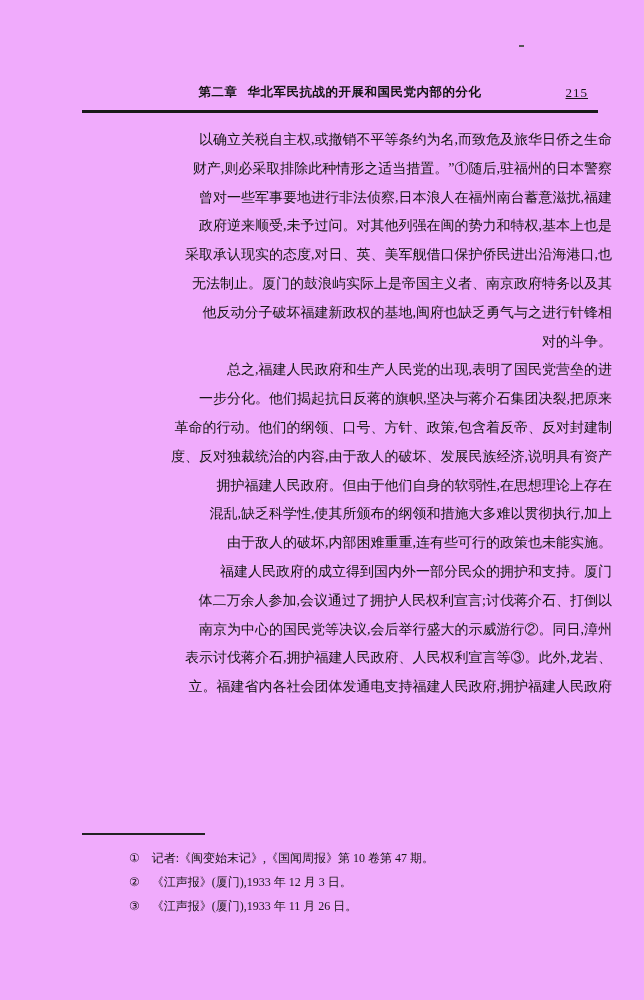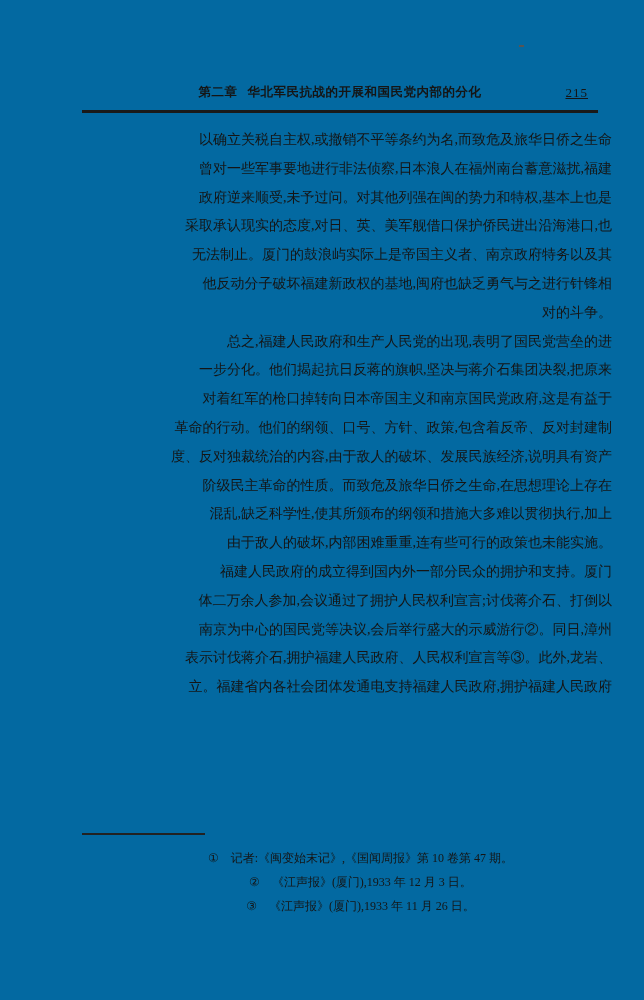--- a/index.html
+++ b/index.html
@@ -4,21 +4,21 @@
 <style>
   html, body {
     margin: 0;
     padding: 0;
     background: #ffffff;
   }
   .page {
     position: relative;
     width: 644px;
     height: 1000px;
-    background: #0369a1;
+    background: #f0abfc;
     overflow: hidden;
     font-family: "Liberation Serif", "DejaVu Serif", serif;
     color: #151515;
   }
   .scan-artifact {
     position: absolute;
     left: 519px;
     top: 45px;
     width: 5px;
     height: 2px;
@@ -81,24 +81,23 @@
   .footnote-rule {
     position: absolute;
     left: 82px;
     top: 833px;
     width: 123px;
     height: 2px;
     background: #222;
   }
   .footnotes {
     position: absolute;
-    left: 87px;
+    left: 98px;
     top: 846px;
     width: 516px;
-    text-align: center;
   }
   .footnote {
     height: 24px;
     line-height: 24px;
     font-size: 12px;
     white-space: nowrap;
     padding-left: 31px;
   }
   .fn-marker {
     display: inline-block;
@@ -116,32 +115,32 @@
     <div class="running-title">
       <span class="chapter">第二章</span><span>华北军民抗战的开展和国民党内部的分化</span>
     </div>
     <div class="page-number">215</div>
   </div>
 
   <div class="header-rule"></div>
 
   <div class="body-text">
     <div class="line">以确立关税自主权,或撤销不平等条约为名,而致危及旅华日侨之生命</div>
+    <div class="line">财产,则必采取排除此种情形之适当措置。”①随后,驻福州的日本警察</div>
     <div class="line">曾对一些军事要地进行非法侦察,日本浪人在福州南台蓄意滋扰,福建</div>
     <div class="line">政府逆来顺受,未予过问。对其他列强在闽的势力和特权,基本上也是</div>
     <div class="line">采取承认现实的态度,对日、英、美军舰借口保护侨民进出沿海港口,也</div>
     <div class="line">无法制止。厦门的鼓浪屿实际上是帝国主义者、南京政府特务以及其</div>
     <div class="line">他反动分子破坏福建新政权的基地,闽府也缺乏勇气与之进行针锋相</div>
     <div class="line">对的斗争。</div>
     <div class="line indent">总之,福建人民政府和生产人民党的出现,表明了国民党营垒的进</div>
     <div class="line">一步分化。他们揭起抗日反蒋的旗帜,坚决与蒋介石集团决裂,把原来</div>
-    <div class="line">对着红军的枪口掉转向日本帝国主义和南京国民党政府,这是有益于</div>
     <div class="line">革命的行动。他们的纲领、口号、方针、政策,包含着反帝、反对封建制</div>
     <div class="line">度、反对独裁统治的内容,由于敌人的破坏、发展民族经济,说明具有资产</div>
-    <div class="line">阶级民主革命的性质。而致危及旅华日侨之生命,在思想理论上存在</div>
+    <div class="line">拥护福建人民政府。但由于他们自身的软弱性,在思想理论上存在</div>
     <div class="line">混乱,缺乏科学性,使其所颁布的纲领和措施大多难以贯彻执行,加上</div>
     <div class="line">由于敌人的破坏,内部困难重重,连有些可行的政策也未能实施。</div>
     <div class="line indent">福建人民政府的成立得到国内外一部分民众的拥护和支持。厦门</div>
     <div class="line">体二万余人参加,会议通过了拥护人民权利宣言;讨伐蒋介石、打倒以</div>
     <div class="line">南京为中心的国民党等决议,会后举行盛大的示威游行②。同日,漳州</div>
     <div class="line">表示讨伐蒋介石,拥护福建人民政府、人民权利宣言等③。此外,龙岩、</div>
     <div class="line">立。福建省内各社会团体发通电支持福建人民政府,拥护福建人民政府</div>
   </div>
 
   <div class="footnote-rule"></div>

